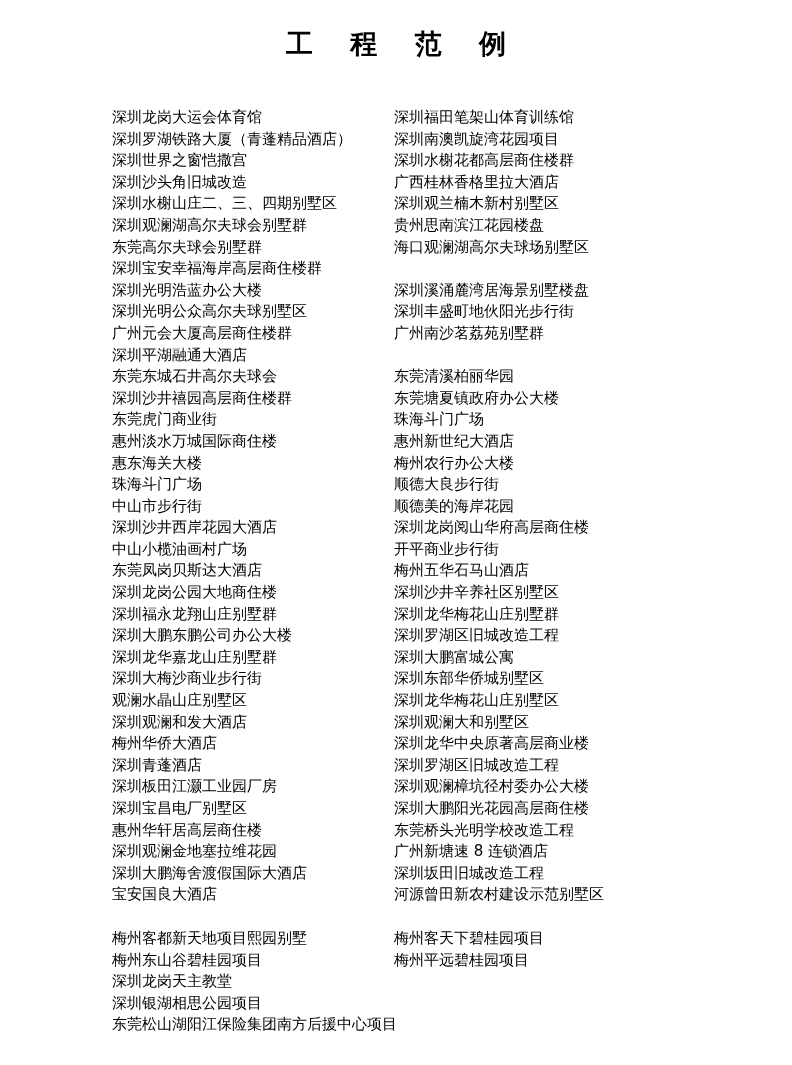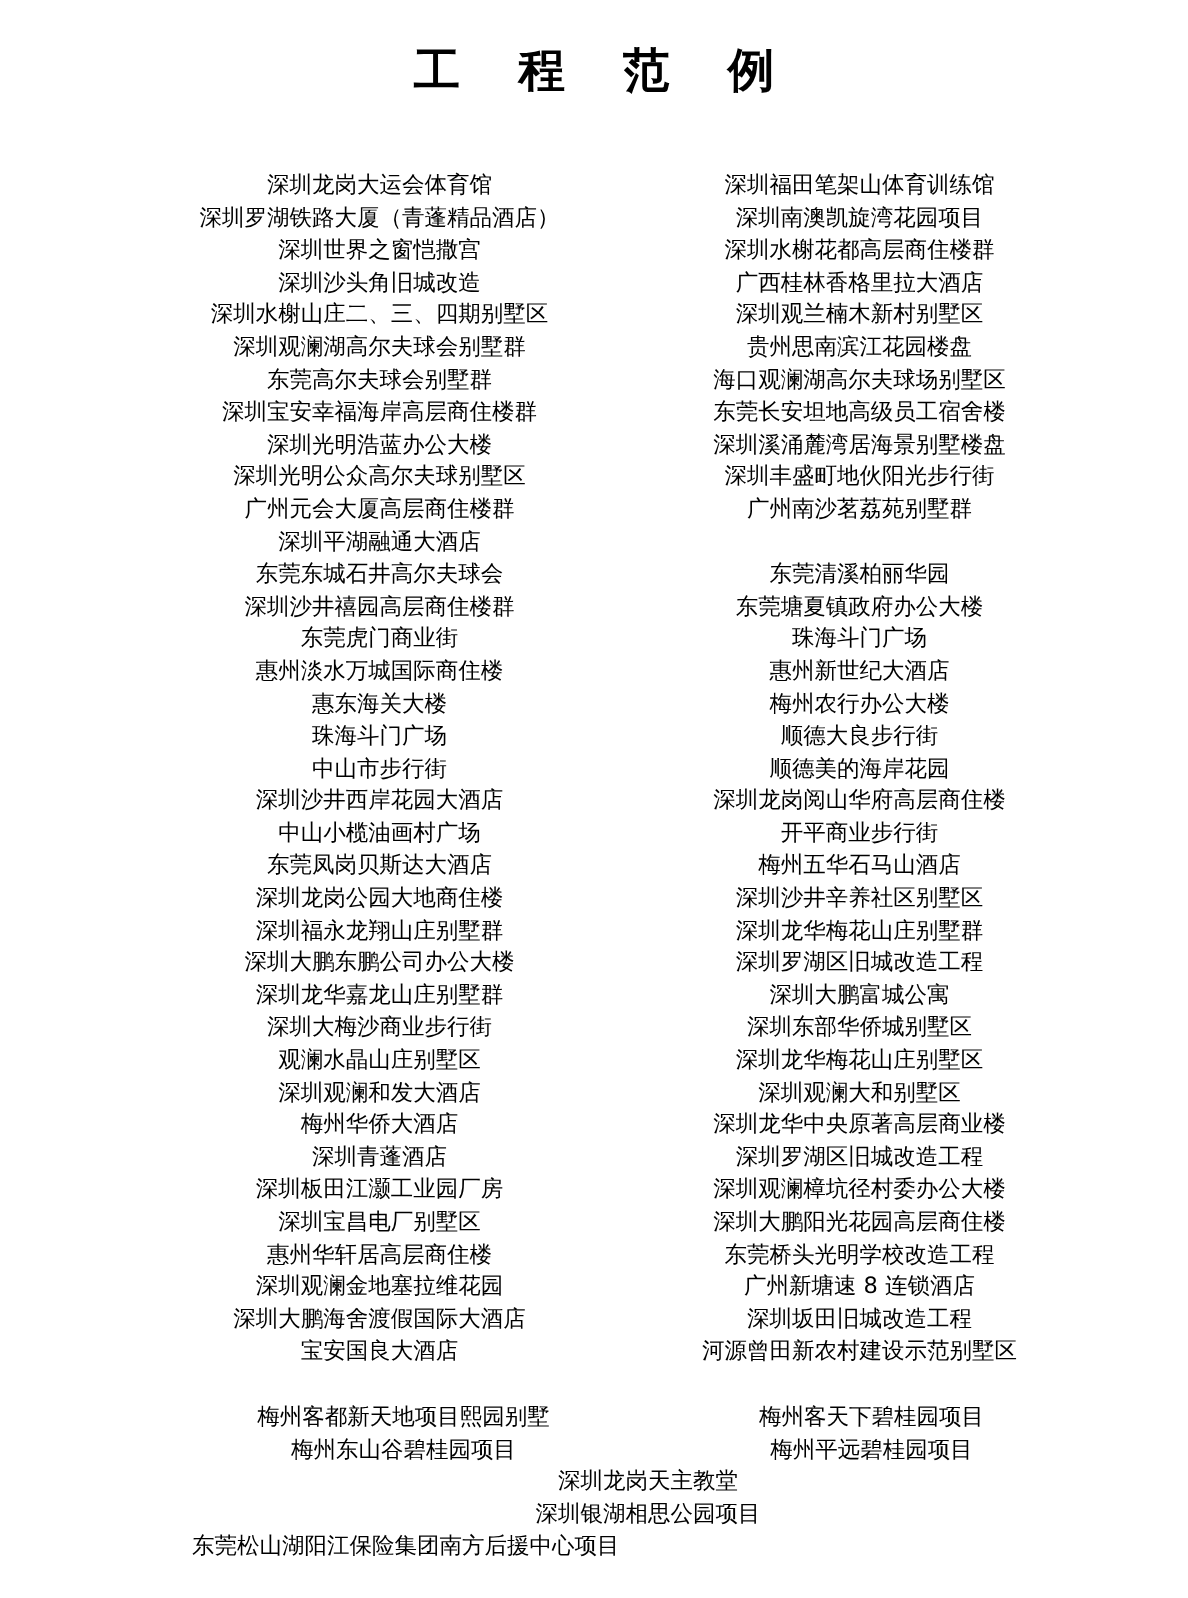--- a/index.html
+++ b/index.html
@@ -15,35 +15,34 @@
     overflow: hidden;
   }
   .page {
     position: relative;
     width: 792px;
     height: 1065px;
     box-sizing: border-box;
   }
   .doc-title {
     text-align: center;
-    font-size: 31px;
+    font-size: 27px;
     font-weight: bold;
     letter-spacing: 14px;
     padding-top: 26px;
     padding-left: 14px;
     color: #000;
   }
   .list-wrap {
     margin-top: 45px;
     padding-left: 112px;
     padding-right: 40px;
   }
   .rows {
     display: block;
-    text-align: center;
   }
   .row {
     display: flex;
     align-items: baseline;
     height: 21.6px;
   }
   .cell {
     font-size: 15px;
     line-height: 21.6px;
     white-space: nowrap;
@@ -54,21 +53,20 @@
     flex: 0 0 282px;
   }
   .cell.right {
     flex: 1 1 auto;
   }
   .group-gap {
     height: 22px;
   }
   .tail-row .cell.left {
     width: 282px;
-    margin-left: 16px;
   }
 </style>
 </head>
 <body>
 
 <div class="page">
 
   <div class="doc-title">工 程 范 例</div>
 
   <div class="list-wrap">
@@ -96,21 +94,20 @@
         <div class="row">
           <div class="cell left">深圳观澜湖高尔夫球会别墅群</div>
           <div class="cell right">贵州思南滨江花园楼盘</div>
         </div>
         <div class="row">
           <div class="cell left">东莞高尔夫球会别墅群</div>
           <div class="cell right">海口观澜湖高尔夫球场别墅区</div>
         </div>
         <div class="row">
           <div class="cell left">深圳宝安幸福海岸高层商住楼群</div>
-          <div class="cell right">东莞长安坦地高级员工宿舍楼</div>
         </div>
         <div class="row">
           <div class="cell left"> 深圳光明浩蓝办公大楼</div>
           <div class="cell right"> 深圳溪涌麓湾居海景别墅楼盘</div>
         </div>
         <div class="row">
           <div class="cell left"> 深圳光明公众高尔夫球别墅区</div>
           <div class="cell right"> 深圳丰盛町地伙阳光步行街</div>
         </div>
         <div class="row">

